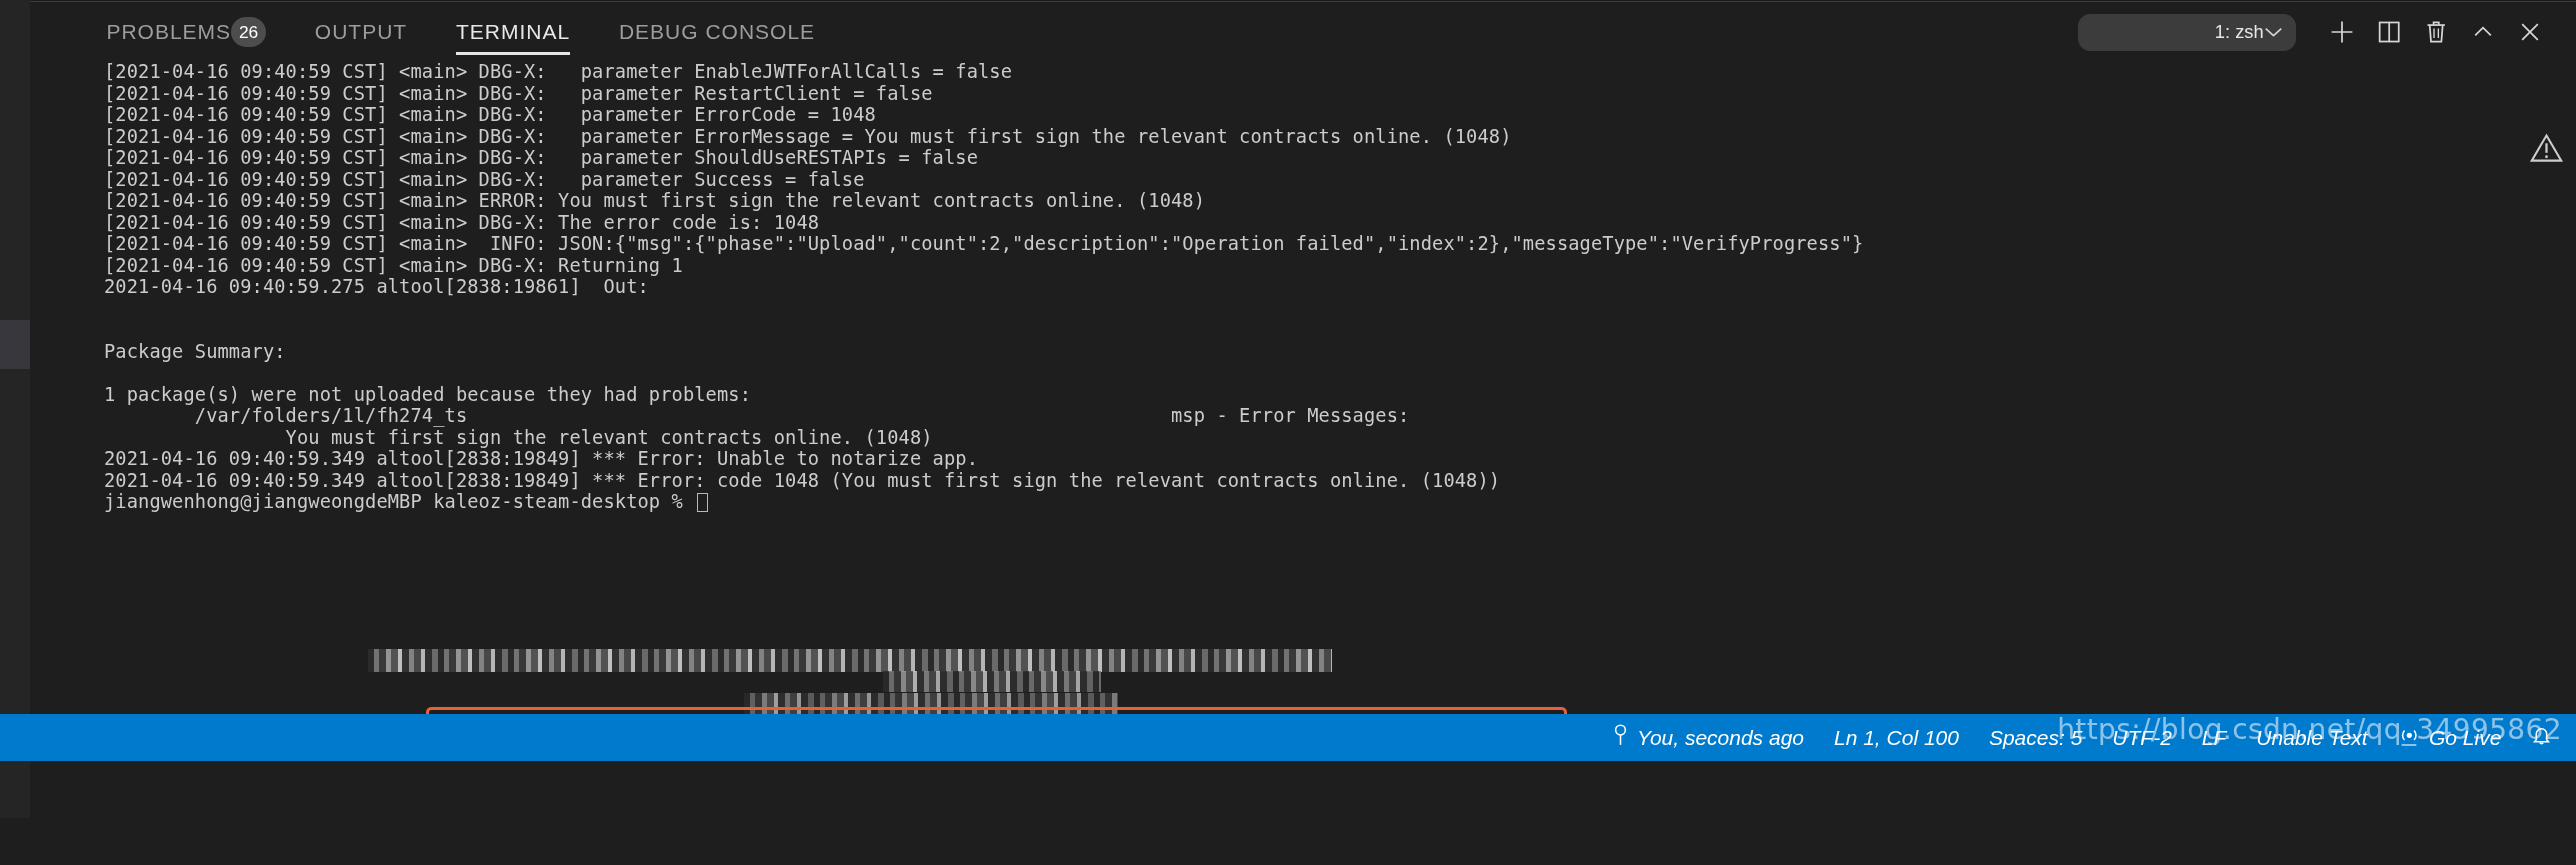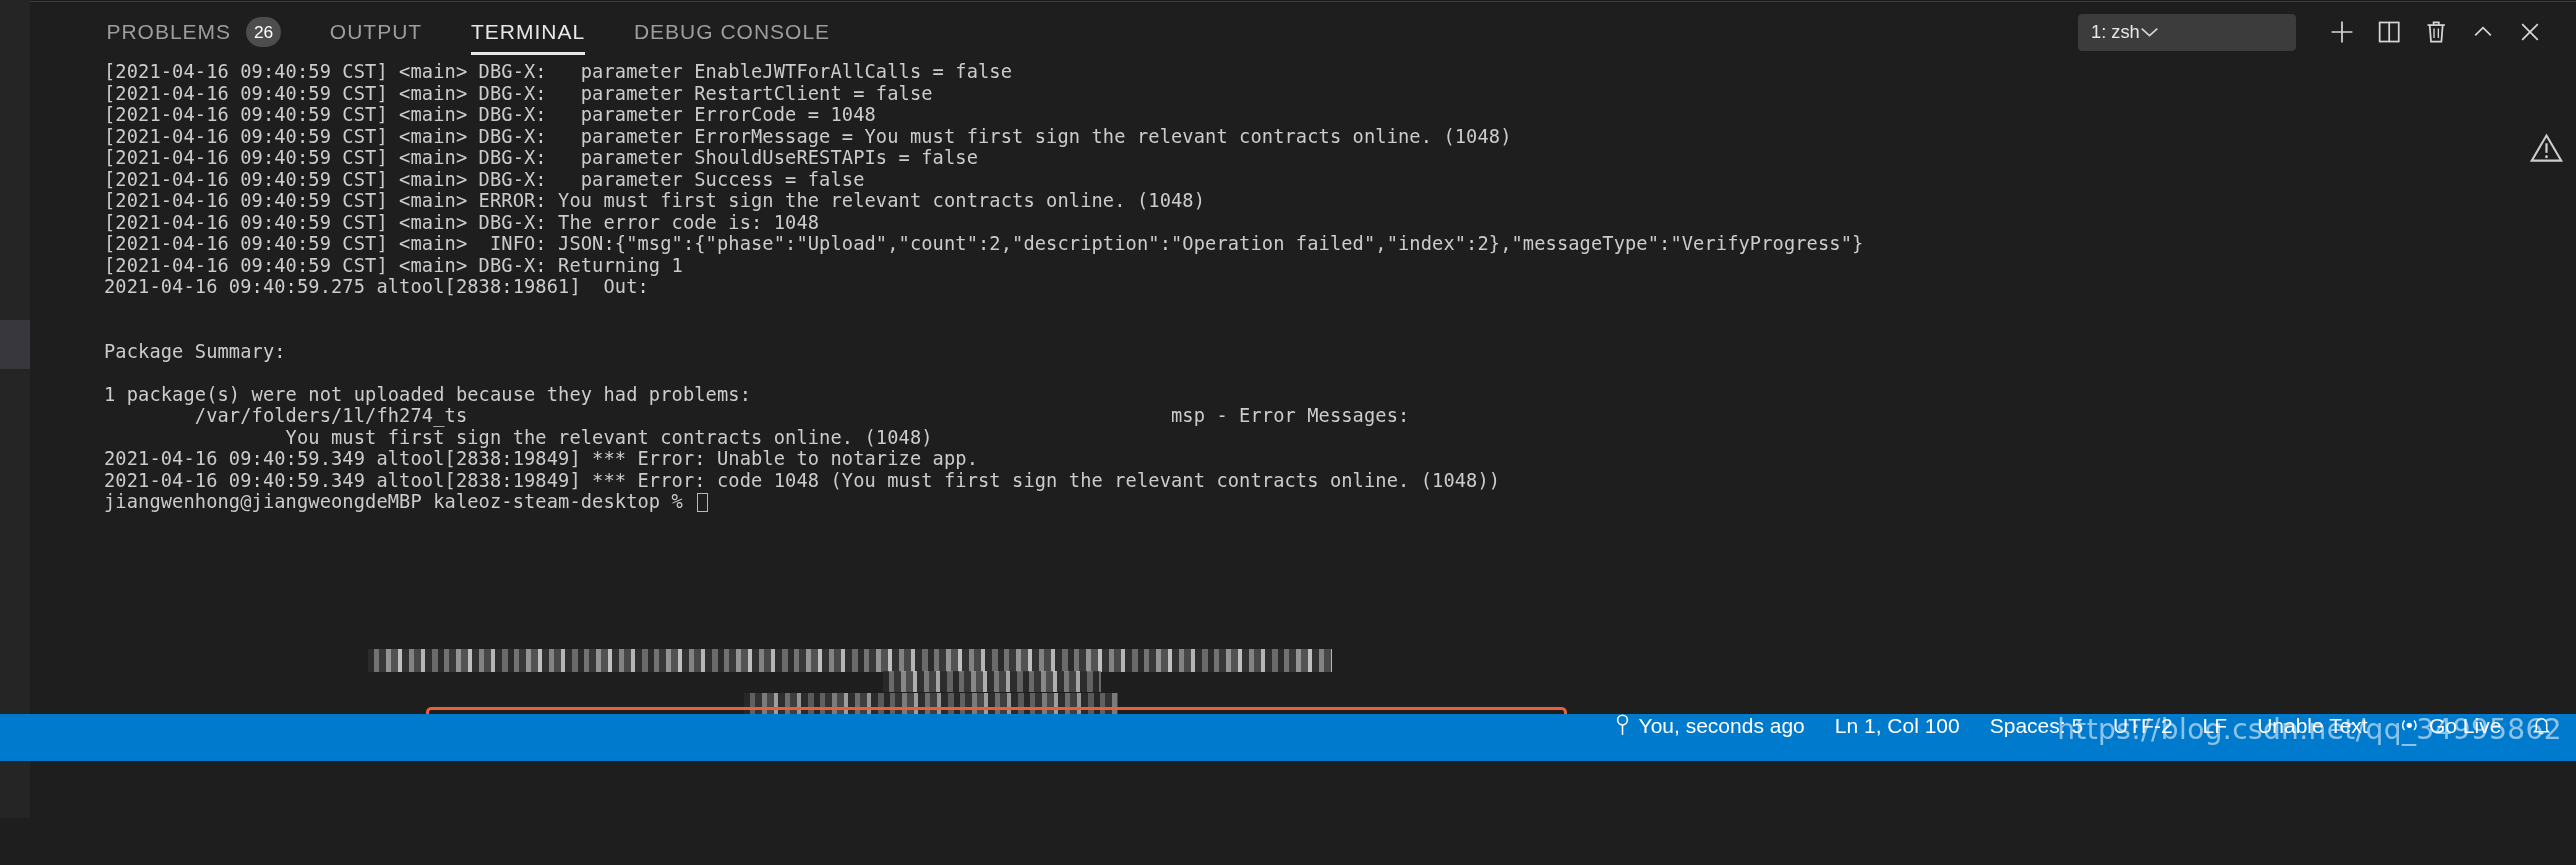--- a/index.html
+++ b/index.html
@@ -89,21 +89,21 @@
     height: 2.6px;
     background: #e7e7e7;
   }
   .tab-badge {
     display: inline-flex;
     align-items: center;
     justify-content: center;
     min-width: 30px;
     height: 30px;
     padding: 0 7.8px;
-    margin-left: 15px;
+    margin-left: 0;
     border-radius: 15.7px;
     background: #4d4d4d;
     color: #ffffff;
     font-size: 17.4px;
     letter-spacing: 0;
     box-sizing: border-box;
   }
 
   
   .header-right {
@@ -111,28 +111,28 @@
     right: 22.6px;
     top: 0.9px;
     height: 59px;
     display: flex;
     align-items: center;
     gap: 0;
   }
   .term-select {
     display: flex;
     align-items: center;
-    justify-content: flex-start;
+    justify-content: flex-end;
     width: 218px;
     height: 37px;
     padding: 0 12.2px;
     margin-right: 22.6px;
     background: #3c3c3c;
     border: 0.9px solid #3c3c3c;
-    border-radius: 4px;
+    border-radius: 12px;
     color: #e7e7e7;
     font-size: 18.3px;
     box-sizing: border-box;
     cursor: pointer;
   }
   .term-select .chev { color: #d4d4d4; }
   .hdr-btn {
     width: 47px;
     height: 47px;
     display: flex;
@@ -230,25 +230,27 @@
     background: #007acc;
     display: flex;
     align-items: center;
     color: #ffffff;
     font-size: 21px;
   }
   .sb-left { flex: 1 1 auto; display: flex; align-items: center; }
   .sb-right { display: flex; align-items: center; padding-right: 8.7px; }
   .sb-item {
     display: flex;
+    align-items: center;
     gap: 8.7px;
     height: 47px;
     padding: 0 15px;
     white-space: nowrap;
     cursor: pointer;
+    font-style: italic;
   }
 
   .watermark {
     position: absolute;
     right: 14px;
     bottom: 15px;
     font-family: "DejaVu Sans", sans-serif;
     font-size: 28px;
     color: rgba(255,255,255,0.55);
     letter-spacing: 0.4px;

